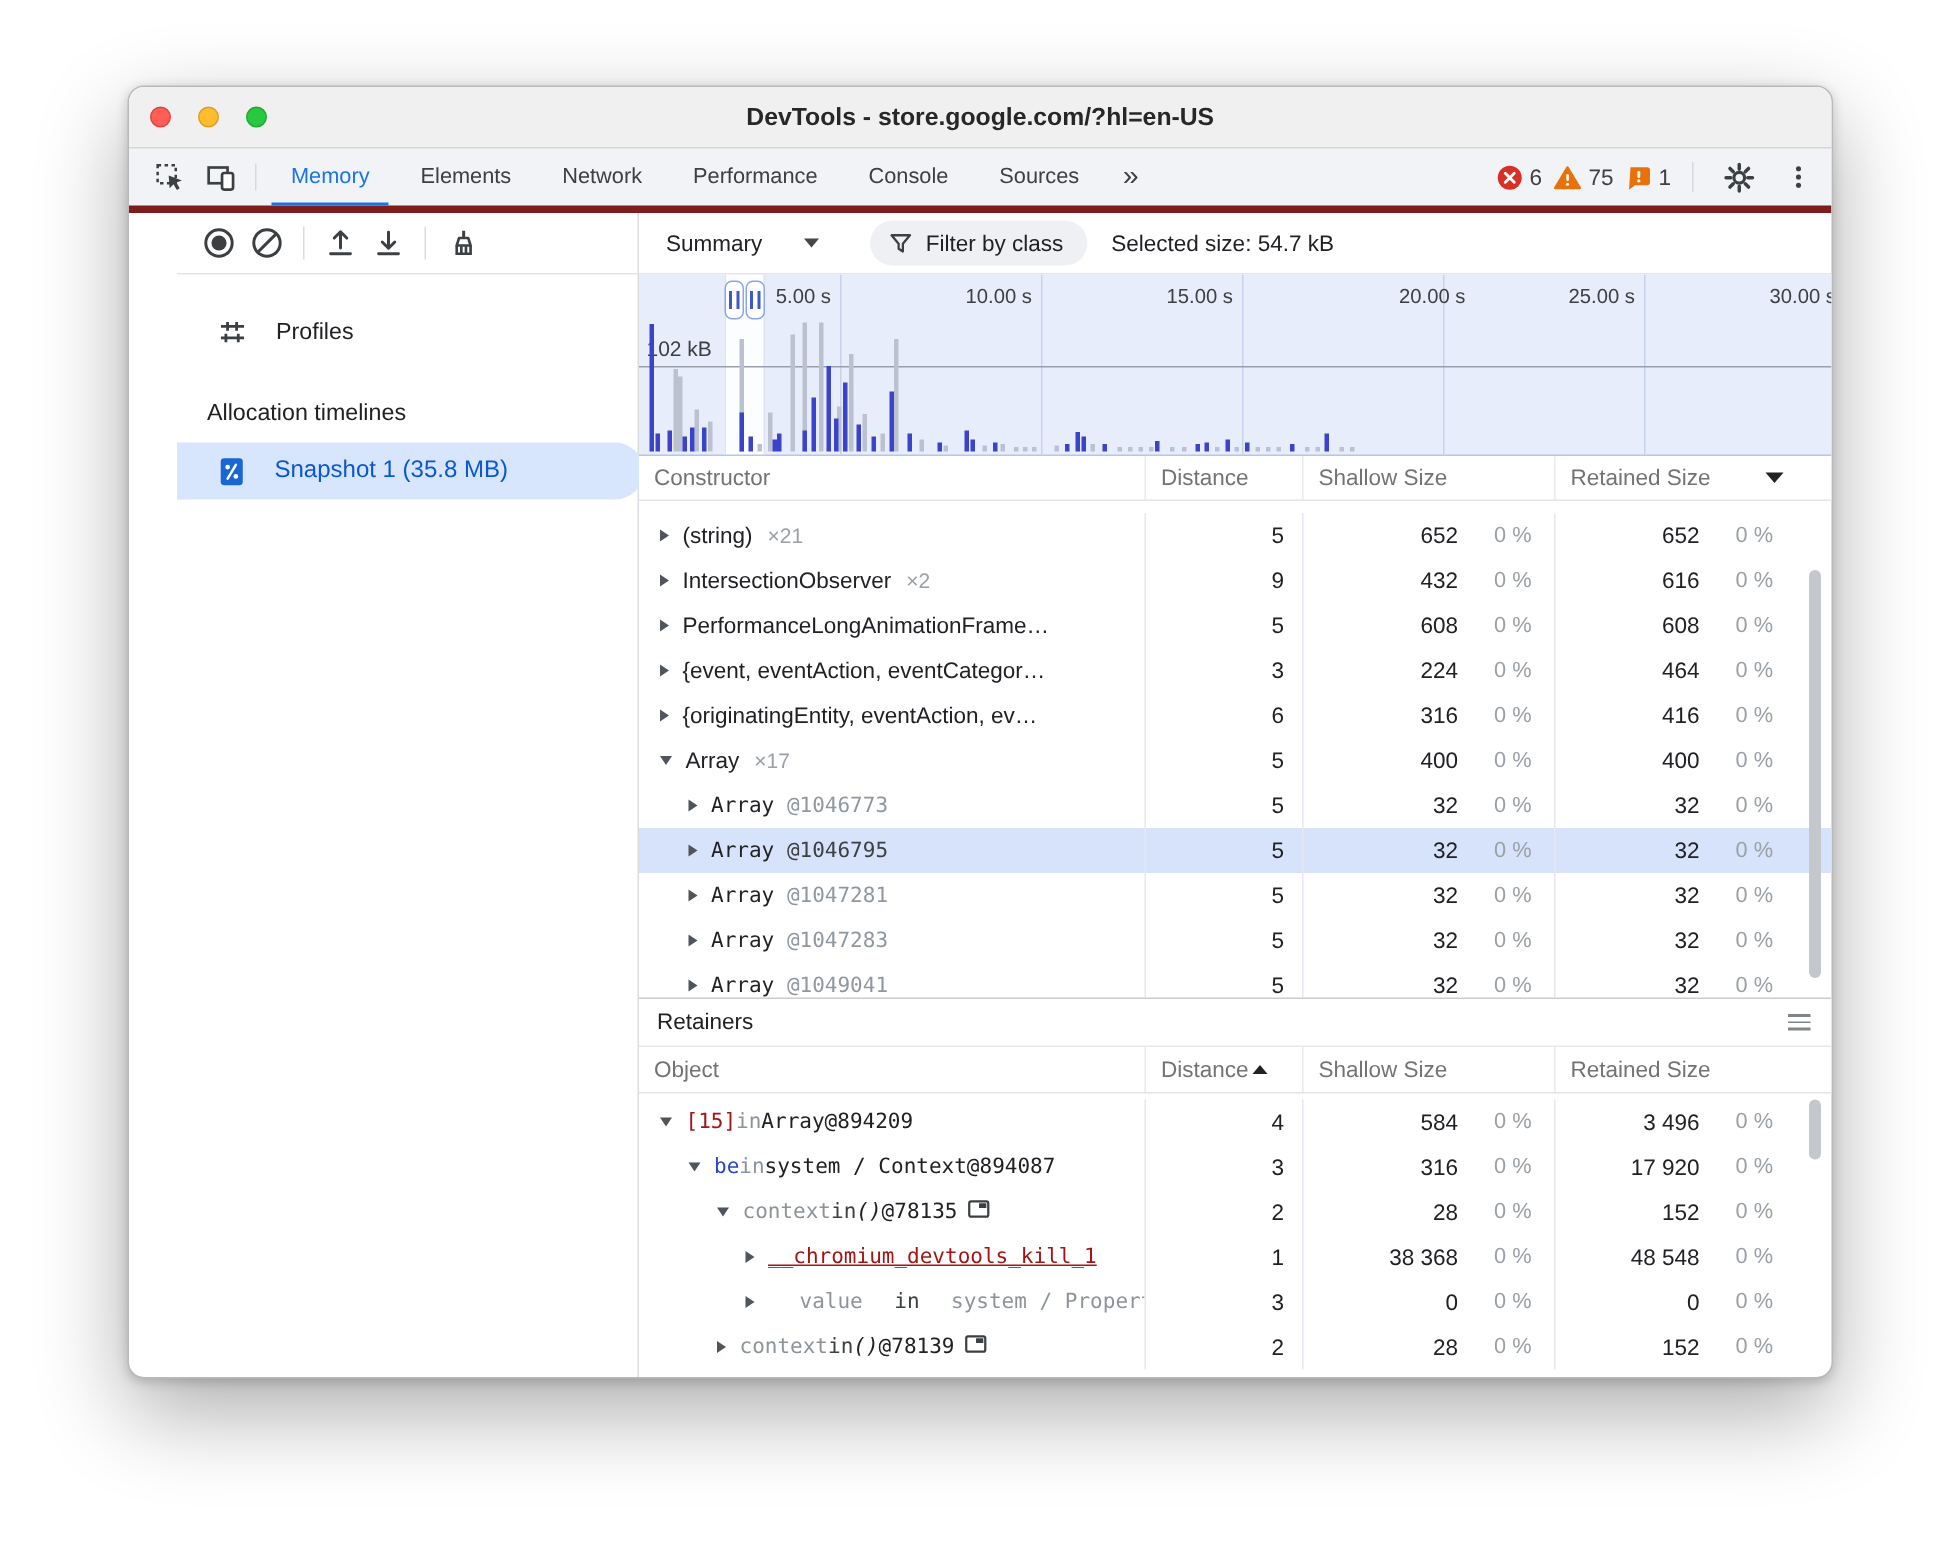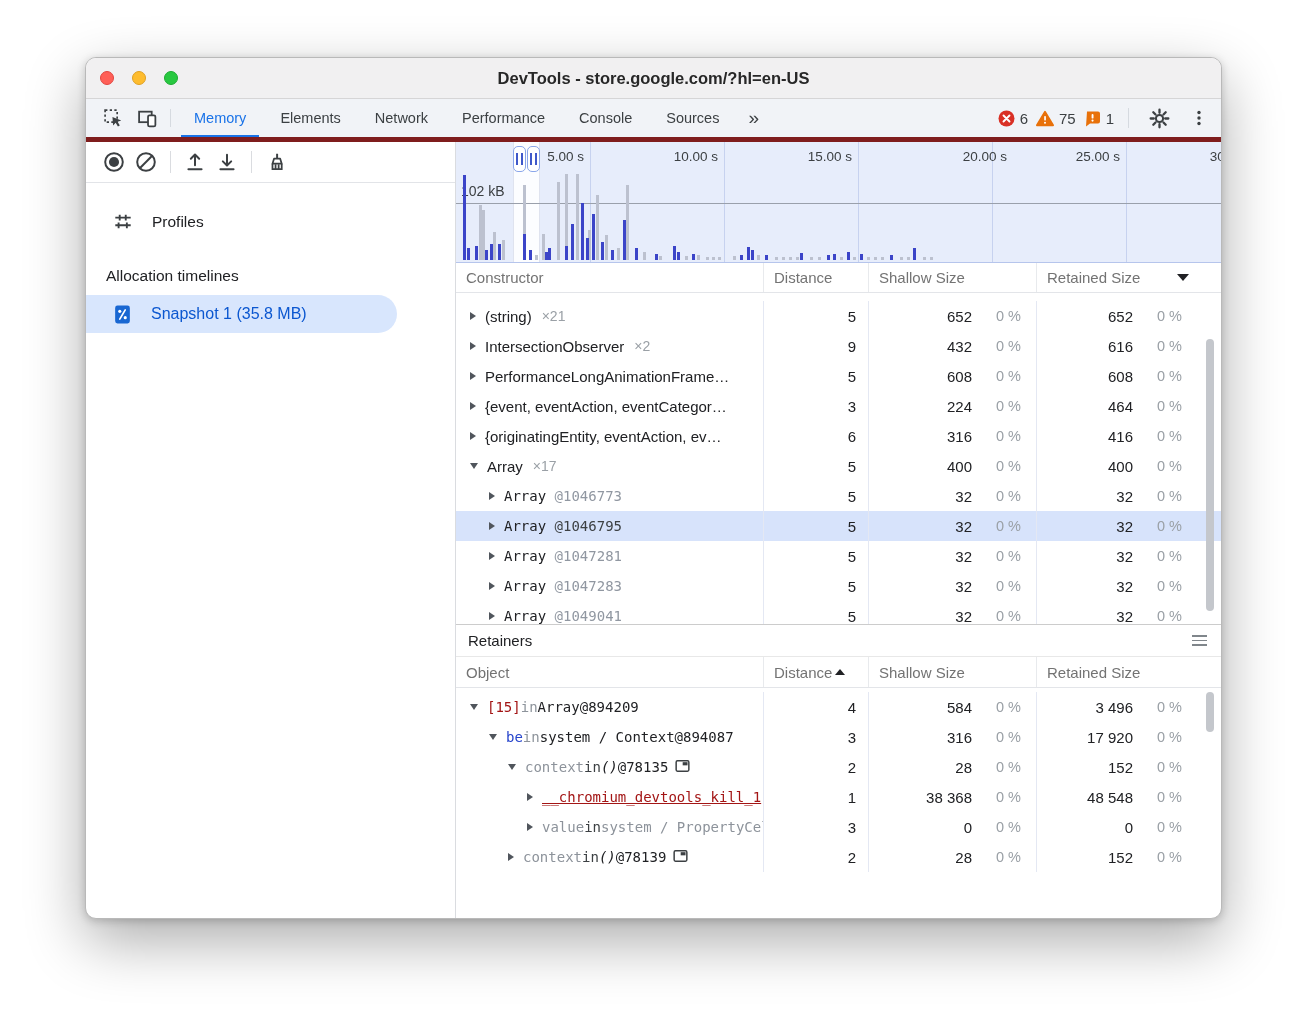--- a/index.html
+++ b/index.html
@@ -29,21 +29,21 @@
   .toolbar-left { height:41px; border-bottom:1px solid #e2e4e8; display:flex; align-items:center; padding-left:12px; flex:none; }
   .toolbar-right { height:41px; border-bottom:1px solid #e2e4e8; display:flex; align-items:center; padding-left:16px; flex:none; }
   .ic-btn { width:32px; height:32px; display:flex; align-items:center; justify-content:center; cursor:pointer; border-radius:4px; }
   .v-sep { width:1px; height:22px; background:#dadce0; margin:0 8px; }
   .dd { display:flex; align-items:center; gap:28px; font-size:15px; color:#202124; cursor:pointer; padding:0 12px 0 2px; }
   .caret { width:0; height:0; border-left:5px solid transparent; border-right:5px solid transparent; border-top:6px solid #474747; }
   .pill { margin-left:22px; height:30px; background:#eef0f4; border-radius:16px; display:flex; align-items:center; gap:8px; padding:0 16px 0 12px; font-size:15px; color:#202124; cursor:pointer; }
   .selsize { margin-left:16px; font-size:15px; color:#202124; }
   
   .content { flex:1; display:flex; min-height:0; }
-  .leftcol { width:370px; flex:none; border-right:1px solid #dadce0; display:flex; flex-direction:column; }
+  .leftcol { width:340px; flex:none; border-right:1px solid #dadce0; display:flex; flex-direction:column;padding-left:32px; }
   .rightcol { flex:1; display:flex; flex-direction:column; min-width:0; }
   
   .sidebar { flex:1; padding-top:20px; }
   .side-item { height:38px; display:flex; align-items:center; gap:18px; padding-left:26px; font-size:15.5px; color:#202124; cursor:pointer; }
   .side-section { margin:26px 0 10px 0; padding-left:20px; font-size:15.5px; color:#202124; }
   .snap-item { height:38px; width:311px; border-radius:0 19px 19px 0; background:#d8e6fd; display:flex; align-items:center; gap:18px; padding-left:26px; font-size:16px; color:#0b57d0; cursor:pointer; }
   
   .timeline { height:121px; flex:none; position:relative; background:#e7edfb; border-bottom:1px solid #b6c5ec; overflow:hidden; }
   .gridline { position:absolute; top:0; bottom:0; width:1px; background:#c7d2ef; }
   .ticklab { position:absolute; top:7px; width:80px; text-align:right; font-size:13.5px; color:#3c4043; }
@@ -219,20 +219,33 @@
               <circle cx="7.4" cy="7" r="1.5" fill="#fff"></circle>
               <circle cx="12.6" cy="13" r="1.5" fill="#fff"></circle>
               <path d="M12.6 5.6 L7.4 14.4" stroke="#fff" stroke-width="1.6" stroke-linecap="round"></path>
             </svg>
           <span>Snapshot 1 (35.8 MB)</span>
         </div>
       </div>
     </div>
 
     <div class="rightcol">
+      <div class="toolbar-right">
+        <span class="dd">
+          <span>Summary</span>
+          <span class="caret"></span>
+        </span>
+        <span class="pill">
+          <svg width="17" height="17" viewBox="0 0 18 18">
+              <path d="M2.5 3 h13 L10.5 9 v5.5 L7.5 12.5 V9 Z" fill="none" stroke="#3c4043" stroke-width="1.6" stroke-linejoin="round"></path>
+            </svg>
+          <span>Filter by class</span>
+        </span>
+        <span class="selsize">Selected size: 54.7 kB</span>
+      </div>
 
       <div class="timeline" id="timeline">
           <div class="gridline" style="left: 134px;"></div>
           <div class="ticklab" style="left: 48px;">5.00 s</div>
           <div class="gridline" style="left: 268px;"></div>
           <div class="ticklab" style="left: 182px;">10.00 s</div>
           <div class="gridline" style="left: 402px;"></div>
           <div class="ticklab" style="left: 316px;">15.00 s</div>
           <div class="gridline" style="left: 536px;"></div>
           <div class="ticklab" style="left: 471px;">20.00 s</div>
@@ -624,21 +637,21 @@
               <span class="val">38 368</span>
               <span class="pct">0 %</span>
             </div>
             <div class="csize">
               <span class="val">48 548</span>
               <span class="pct">0 %</span>
             </div>
             <div></div>
           </div>
           <div class="trow">
-            <div class="cname nm-mono" style="padding-left: 71px;">
+            <div class="cname nm-mono" style="padding-left: 71px; gap: 21px;">
               <span class="ar ar-r"></span>
               <span class="seg-gray">value</span>
               <span class="seg-sepd"> in </span>
               <span class="seg-gray">system / PropertyCell</span>
             </div>
             <div class="cnum">3</div>
             <div class="csize">
               <span class="val">0</span>
               <span class="pct">0 %</span>
             </div>

